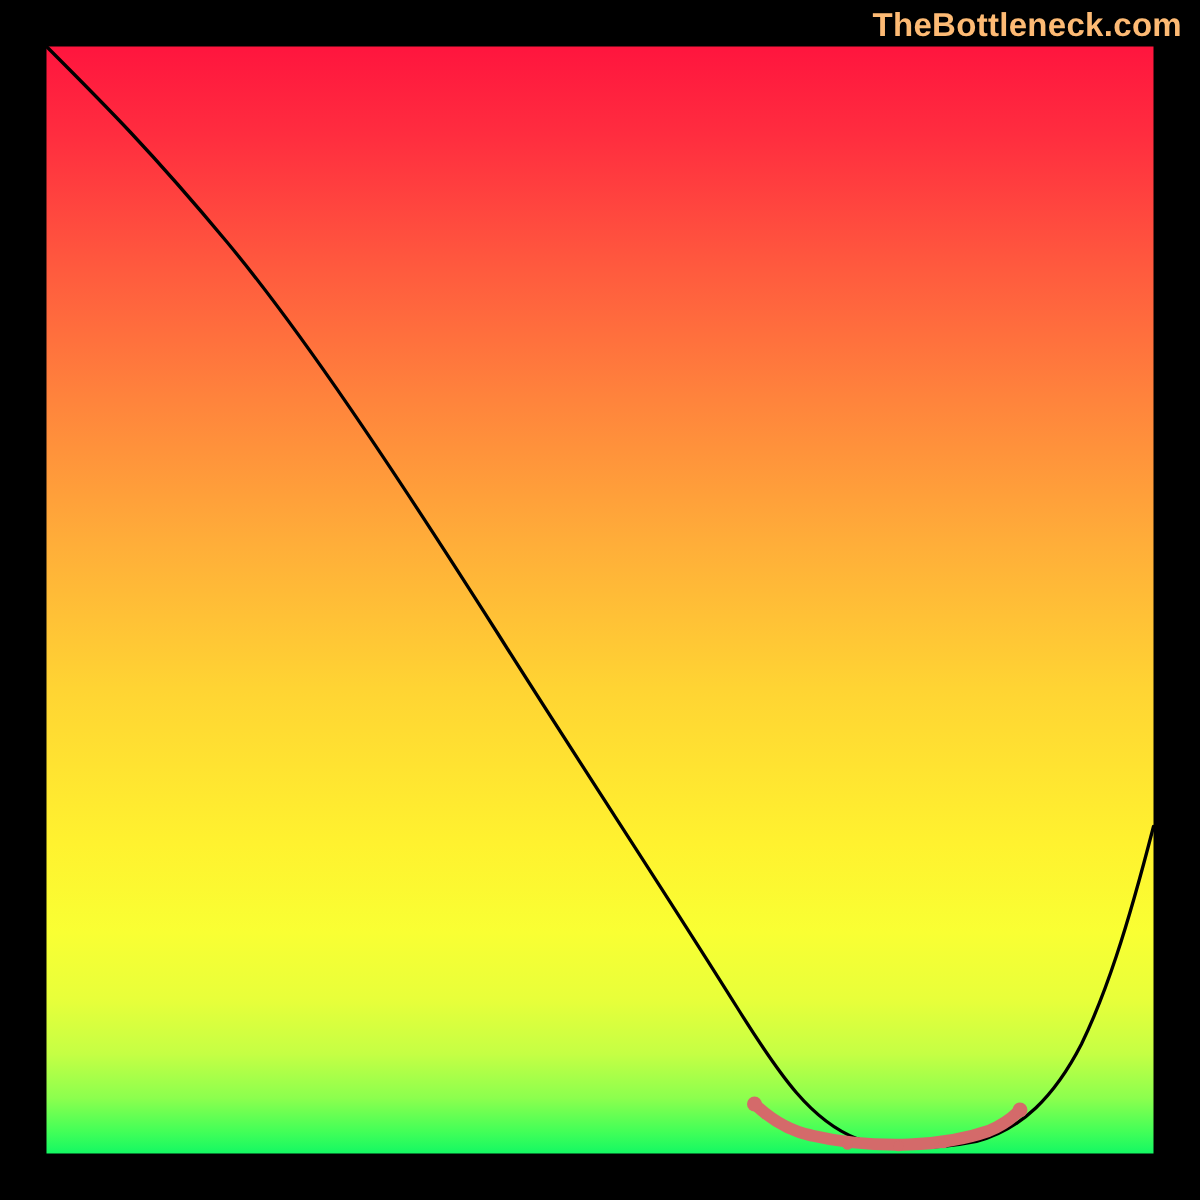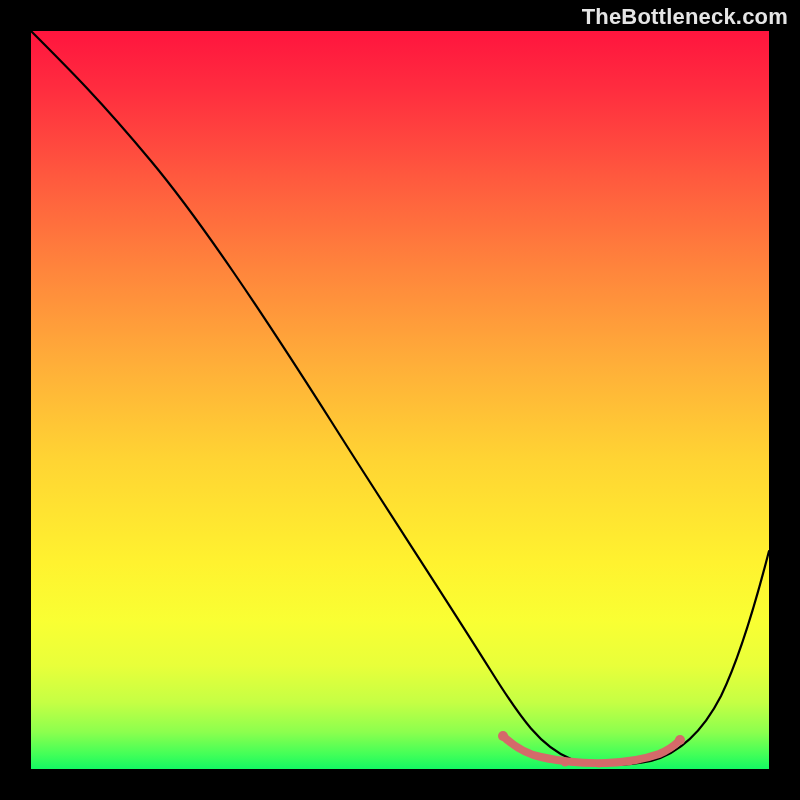--- a/index.html
+++ b/index.html
@@ -14,21 +14,21 @@
   .frame {
     position: relative;
     width: 800px;
     height: 800px;
     background: #000;
   }
   .watermark {
     position: absolute;
     top: 4px;
     right: 12px;
-    color: #e5e5e5;
+    color: #fdba74;
     font-size: 22px;
     font-weight: 600;
     letter-spacing: 0.2px;
     user-select: none;
   }
   .plot {
     position: absolute;
     left: 31px;
     top: 31px;
     width: 738px;

